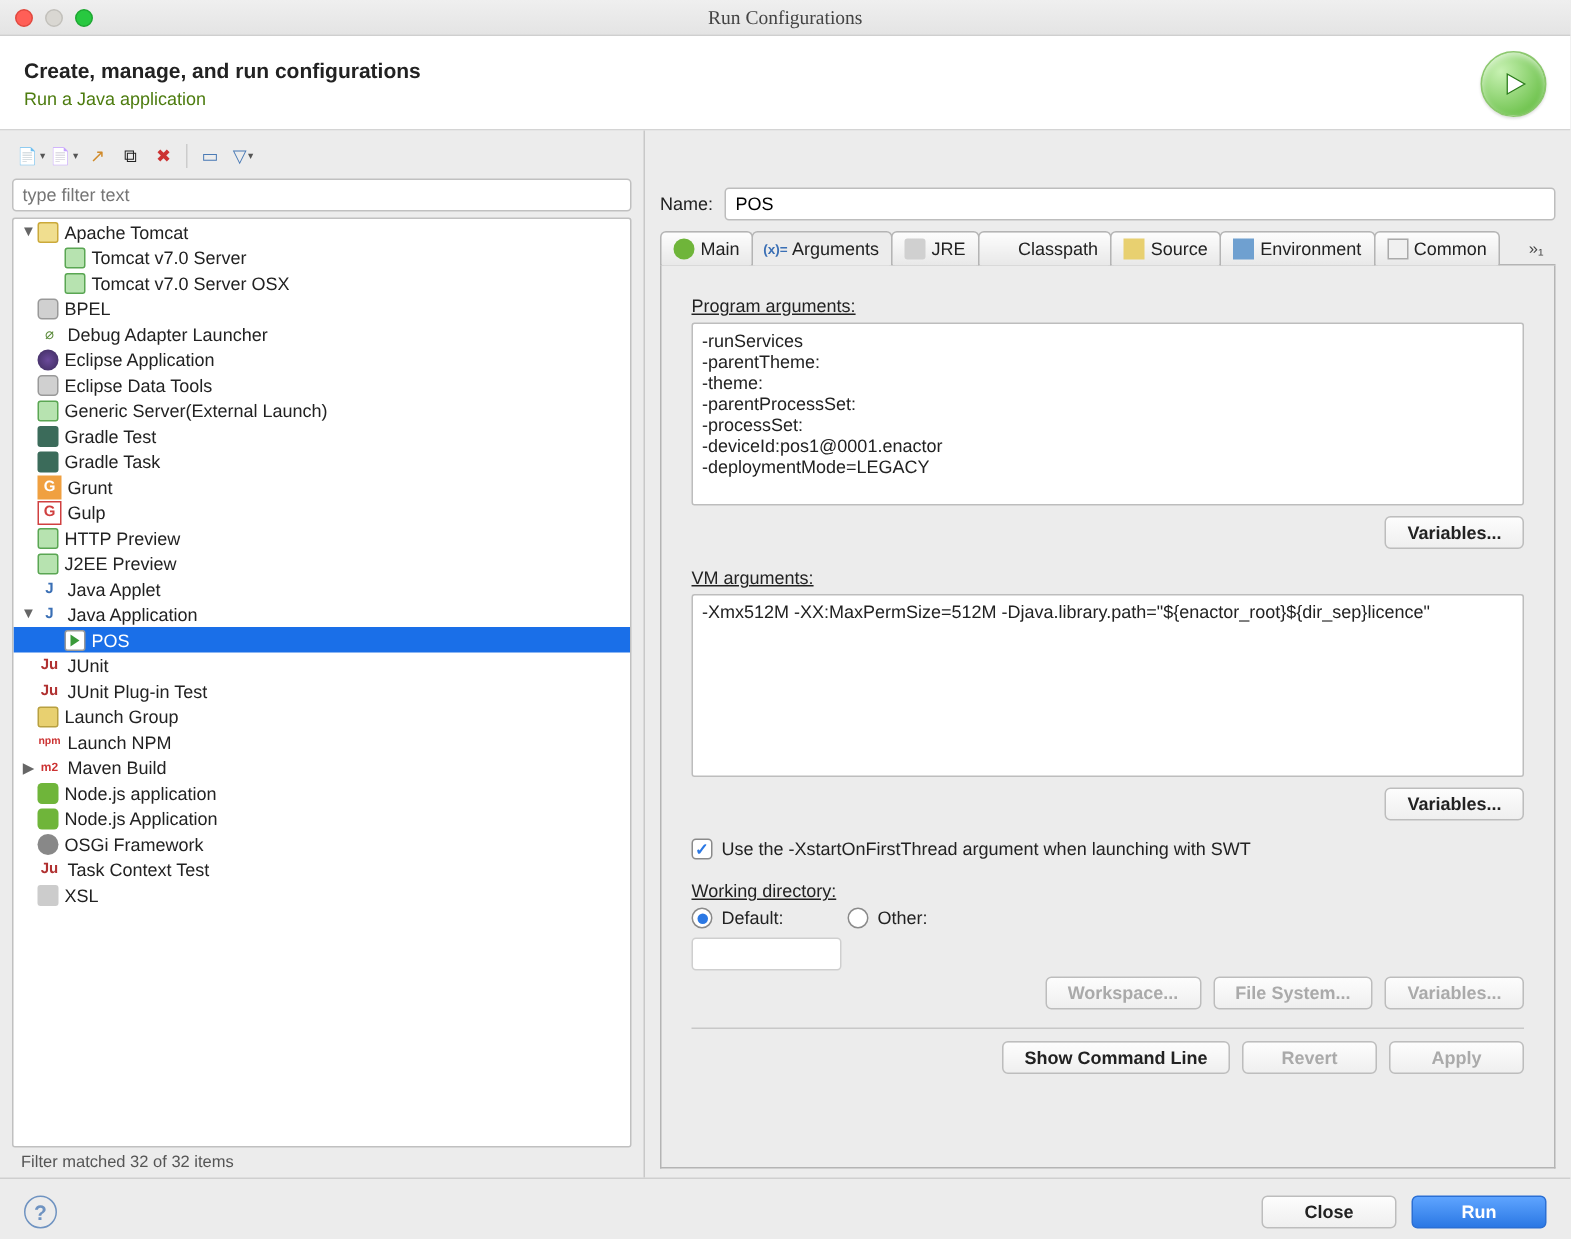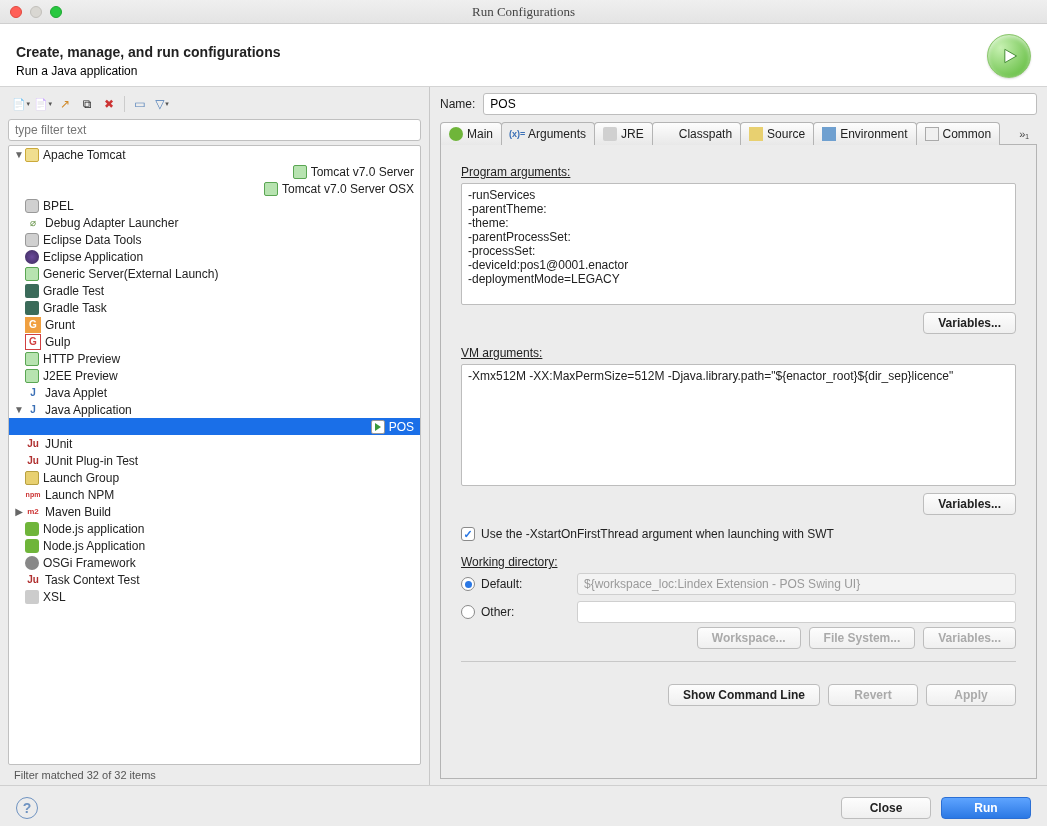--- a/index.html
+++ b/index.html
@@ -6,70 +6,70 @@
 body { margin:0; background:#ececec; width:1047px; height:826px; overflow:hidden; font-size:12px; color:#222; }
 
 .titlebar { height:24px; display:flex; align-items:center; position:relative; background:linear-gradient(#efefef,#e4e4e4); border-bottom:1px solid #cfcfcf; }
 .traffic { display:flex; gap:8px; padding-left:10px; }
 .tlight { width:12px; height:12px; border-radius:50%; }
 .red { background:#ff5f57; border:1px solid #e1493f; }
 .yellow { background:#d9d7d2; border:1px solid #c2c0bb; }
 .green { background:#28c840; border:1px solid #1ea732; }
 .titlebar-title { position:absolute; left:0; right:0; text-align:center; font-size:13px; color:#444;font-family:Liberation Serif, serif; }
 
-.header { padding:10px 16px 8px; display:flex; justify-content:space-between; align-items:flex-end; background:#fff; border-bottom:1px solid #d4d4d4; }
+.header { padding:10px 16px 8px; display:flex; justify-content:space-between; align-items:center; background:#fff; border-bottom:1px solid #d4d4d4; }
 .header h1 { font-size:14px; margin:0 0 4px; font-weight:600; }
-.header p { margin:0; font-size:12px; color:#000000; }
+.header p { margin:0; font-size:12px; color:#4d7c0f; }
 .run-badge { width:44px; height:44px; border-radius:50%; background:radial-gradient(circle at 30% 30%, #c7f1b2, #53b42e); border:1px solid #8cc76e; display:flex; align-items:center; justify-content:center; box-shadow:inset 0 2px 4px rgba(255,255,255,0.6), 0 1px 2px rgba(0,0,0,0.15); }
 .run-badge svg { width:20px; height:20px; }
 
 .body { display:flex; height:calc(100% - 24px - 60px - 44px); }
 
 .left { width:430px; border-right:1px solid #c8c8c8; display:flex; flex-direction:column; padding:6px 8px 0px; }
 .toolbar { display:flex; gap:4px; padding:2px 4px 6px; align-items:center; }
 .toolbar .tbtn { width:18px; height:18px; display:flex; align-items:center; justify-content:center; border-radius:3px; }
 .toolbar .sep { width:1px; height:16px; background:#ccc; margin:0 2px;}
 .filter-input { width:100%; border:1px solid #c0c0c0; border-radius:3px; padding:3px 6px; font-size:12px; color:#888; background:#fff; margin-bottom:4px;}
 .tree { flex:1; overflow:auto; background:#fff; border:1px solid #c0c0c0; border-radius:2px; }
 .tree ul { list-style:none; margin:0; padding:0; }
 .tree li { white-space:nowrap; }
 .row { display:flex; align-items:center; height:17px; padding-right:6px;}
 .indent0 { padding-left:4px; }
-.indent1 { padding-left:12px;justify-content:flex-end; }
+.indent1 { padding-left:22px; }
 .arrow { width:12px; display:inline-flex; justify-content:center; color:#666; font-size:10px;}
 .noarrow { width:12px; display:inline-block; }
 .ticon { width:16px; height:16px; display:inline-flex; align-items:center; justify-content:center; margin-right:4px; font-size:10px; }
 .selected { background:#1a6fe8; color:#fff; }
 .filter-status { padding:4px 6px; font-size:11px; color:#555; }
 
 .right { flex:1; padding:6px 10px 6px; display:flex; flex-direction:column; }
-.name-row { display:flex; align-items:center; gap:8px; margin-bottom:6px;}
+.name-row { display:flex; align-items:center; gap:8px; margin-bottom:6px;margin-top:32px;}
 .name-row label { font-size:12px; }
 .name-row input { flex:1; border:1px solid #bdbdbd; border-radius:3px; padding:3px 6px; font-size:12px; background:#fff;}
 .tabstrip { display:flex; align-items:flex-end; border-bottom:1px solid #b4b4b4; position:relative;}
 .tab { display:flex; align-items:center; gap:4px; padding:4px 8px; font-size:12px; border:1px solid #b4b4b4; border-bottom:none; background:linear-gradient(#fdfdfd,#e8e8e8); margin-right:-1px; border-radius:4px 4px 0 0; position:relative; top:1px;}
 .tab.active { background:#ececec; z-index:2; }
 .tab .ticn { width:14px; height:14px; display:inline-flex; align-items:center; justify-content:center; }
 .overflow { margin-left:auto; padding:4px 8px; font-size:11px; color:#444; }
 
 .panel { flex:1; border:1px solid #b4b4b4; border-top:none; padding:14px 20px 10px; overflow:auto; background:#ececec;}
 .section-label { font-size:12px; margin:6px 0 4px;text-decoration:underline; }
 .ta { width:100%; border:1px solid #bdbdbd; background:#fff; border-radius:2px; font-family:inherit; font-size:12px; padding:4px 6px; resize:none; color:#222;}
 .btnrow { display:flex; justify-content:flex-end; margin:4px 0 12px;}
 .btn { border:1px solid #bdbdbd; background:linear-gradient(#fdfdfd,#efefef); border-radius:4px; padding:3px 14px; font-size:12px; color:#222; min-width:90px; text-align:center;font-weight:bold;}
 .btn.disabled { color:#aaa; }
 .btn.primary { background:linear-gradient(#5ea4ff,#2b78e4); color:#fff; border-color:#2b6fd4; }
 .check-row { display:flex; align-items:center; gap:6px; margin:6px 0 14px; }
 .check { width:14px; height:14px; border:1px solid #8a8a8a; border-radius:3px; background:#fff; display:inline-flex; align-items:center; justify-content:center; color:#2b78e4; font-size:11px; font-weight:bold;}
 .radio { width:14px; height:14px; border:1px solid #8a8a8a; border-radius:50%; background:#fff; display:inline-flex; align-items:center; justify-content:center;}
 .radio .dot { width:7px; height:7px; border-radius:50%; background:#2b78e4; }
-.twocol { display:grid; grid-template-columns:100px 1fr; gap:6px 16px; align-items:center; }
+.twocol { display:grid; grid-template-columns:100px 1fr; gap:6px 4px; align-items:center; }
 .ro-input { border:1px solid #cfcfcf; background:#f3f3f3; border-radius:3px; padding:3px 6px; font-size:12px; color:#9a9a9a;}
 .plain-input { border:1px solid #cfcfcf; background:#fff; border-radius:3px; padding:3px 6px; font-size:12px;}
-.action-row { display:flex; justify-content:flex-end; gap:8px; margin-top:10px; padding:22px 0 0; }
+.action-row { display:flex; justify-content:flex-end; gap:8px; margin-top:10px; padding:8px 0 0; }
 .panel-footer { border-top:1px solid #c8c8c8; margin-top:10px;}
 
 .footer { height:44px; display:flex; align-items:center; justify-content:space-between; padding:0 16px; border-top:1px solid #cfcfcf; background:#ececec;}
 .help { width:22px; height:22px; border:1.5px solid #6f93c1; border-radius:50%; display:flex; align-items:center; justify-content:center; color:#6f93c1; font-weight:bold; font-size:14px;}
 .footer-btns { display:flex; gap:10px; }
 
 
 .sq { width:14px; height:14px; border-radius:2px; display:inline-block; }
 .sq-cat { background:#f0de8f; border:1px solid #cba93a;}
 .sq-srv { background:#b7e3b0; border:1px solid #5aa653;}
@@ -179,29 +179,29 @@
           <li>
             <div class="row indent0">
               <span class="noarrow"></span>
               <span class="ticon ticon sq-bug">⌀</span>
               <span>Debug Adapter Launcher</span>
             </div>
           </li>
           <li>
             <div class="row indent0">
               <span class="noarrow"></span>
+              <span class="ticon sq sq-eclipse"></span>
+              <span>Eclipse Application</span>
+            </div>
+          </li>
+          <li>
+            <div class="row indent0">
+              <span class="noarrow"></span>
               <span class="ticon sq sq-db"></span>
               <span>Eclipse Data Tools</span>
-            </div>
-          </li>
-          <li>
-            <div class="row indent0">
-              <span class="noarrow"></span>
-              <span class="ticon sq sq-eclipse"></span>
-              <span>Eclipse Application</span>
             </div>
           </li>
           <li>
             <div class="row indent0">
               <span class="noarrow"></span>
               <span class="ticon sq sq-srv"></span>
               <span>Generic Server(External Launch)</span>
             </div>
           </li>
           <li>
@@ -403,21 +403,20 @@
       </div>
 
       <div class="section-label">Working directory:</div>
       <div class="twocol">
         <div style="display:flex;align-items:center;gap:6px;">
           <span class="radio">
               <span class="dot"></span>
             </span>
           <span>Default:</span>
         </div>
-        <input class="ro-input" readonly="" value="${workspace_loc:Lindex Extension - POS Swing UI}" style="">
         <div style="display:flex;align-items:center;gap:6px;">
           <span class="radio"></span>
           <span>Other:</span>
         </div>
         <input class="plain-input" style="">
       </div>
       <div class="btnrow" style="gap:8px;">
         <span class="btn disabled">Workspace...</span>
         <span class="btn disabled">File System...</span>
         <span class="btn disabled">Variables...</span>

